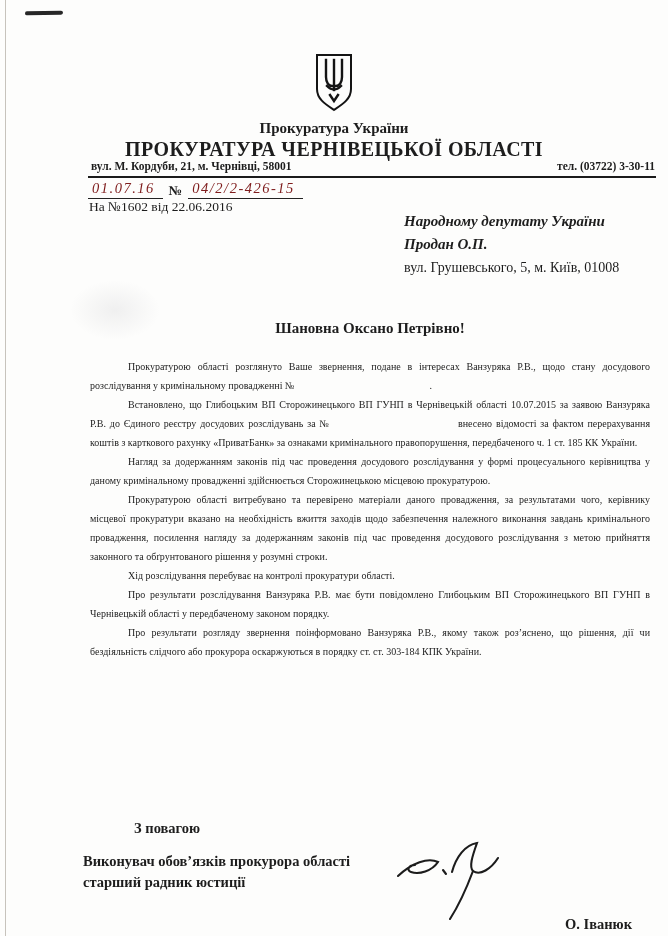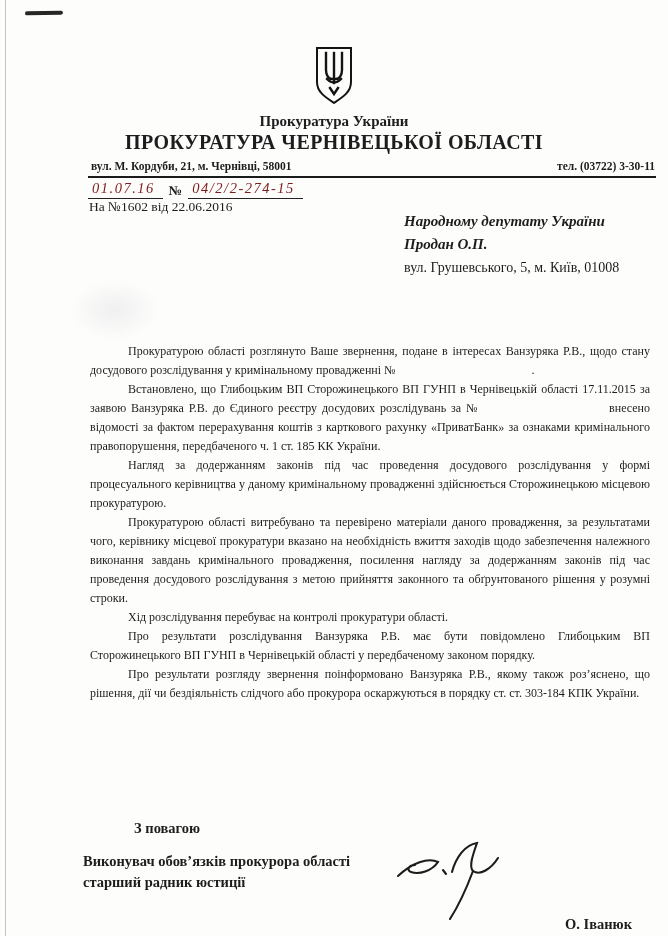--- a/index.html
+++ b/index.html
@@ -7,39 +7,39 @@
     position:relative;width:668px;height:936px;margin:0 auto;
     background:#fdfdfc;overflow:hidden;
     font-family:"Liberation Serif", serif;color:#1d1d1d;
   }
   
   .scan-edge{position:absolute;left:5px;top:0;width:1px;height:936px;background:rgba(110,100,85,.38);}
   .scan-dash{position:absolute;left:25px;top:11px;width:38px;height:4px;background:#272727;border-radius:2px;transform:rotate(-1.2deg);}
   .scan-smudge{position:absolute;left:70px;top:280px;width:90px;height:60px;border-radius:50%;
     background:radial-gradient(closest-side,rgba(120,120,130,.10),rgba(120,120,130,0));}
   
-  .header{position:absolute;top:46px;left:0;width:668px;text-align:center;}
+  .header{position:absolute;top:53px;left:0;width:668px;text-align:center;}
   .emblem{display:inline-block;}
   .org1{font-size:15px;font-weight:bold;margin-top:3px;}
   .org2{font-size:20px;font-weight:bold;letter-spacing:.4px;margin-top:1px;}
   .addr-row{position:absolute;top:160px;left:91px;width:564px;display:flex;justify-content:space-between;
     font-weight:bold;font-size:11.5px;}
   .rule{position:absolute;top:176px;left:88px;width:568px;height:2px;background:#1b1b1b;}
   .ref-row{position:absolute;top:180px;left:88px;font-size:13.5px;display:flex;align-items:flex-end;}
   .u{border-bottom:1.6px solid #222;padding:0 8px 1px 4px;}
   .ink{color:#7f1d1d;font-style:italic;letter-spacing:1.5px;font-size:14.5px;white-space:nowrap;}
   .no-sign{font-weight:bold;margin:0 6px;}
   .replyto{position:absolute;top:199px;left:89px;font-size:13.5px;}
   
   .recipient{position:absolute;top:210px;left:404px;font-size:15px;line-height:23px;}
   .recipient .b{font-weight:bold;font-style:italic;}
   .recipient .addr{font-size:14px;}
   
   .salutation{position:absolute;top:320px;left:90px;width:560px;text-align:center;font-weight:bold;font-size:15px;}
-  .body{position:absolute;top:342px;left:90px;width:560px;font-size:12px;line-height:19px;text-align:justify;}
+  .body{position:absolute;top:357px;left:90px;width:560px;font-size:10px;line-height:19px;text-align:justify;}
   .body p{margin:0;text-indent:38px;}
   .blank1{display:inline-block;width:130px;}
   .blank2{display:inline-block;width:120px;}
   
   .regards{position:absolute;top:820px;left:134px;font-weight:bold;font-size:14.5px;}
   .position{position:absolute;top:851px;left:83px;font-weight:bold;font-size:14.5px;line-height:21px;}
   .signer{position:absolute;top:916px;left:565px;font-weight:bold;font-size:14.5px;}
   .signature{position:absolute;top:830px;left:392px;}
 </style>
 </head>
@@ -70,39 +70,40 @@
 
   <div class="addr-row">
     <span>вул. М. Кордуби, 21, м. Чернівці, 58001</span>
     <span>тел. (03722) 3-30-11</span>
   </div>
   <div class="rule"></div>
 
   <div class="ref-row">
     <span class="u"><span class="ink">01.07.16</span></span>
     <span class="no-sign">№</span>
-    <span class="u"><span class="ink">04/2/2-274-15</span></span>
+    <span class="u"><span class="ink">04/2/2-426-15</span></span>
   </div>
   <div class="replyto">На №1602 від 22.06.2016</div>
 
   <div class="recipient">
     <div class="b">Народному депутату України</div>
     <div class="b">Продан О.П.</div>
     <div class="addr">вул. Грушевського, 5, м. Київ, 01008</div>
   </div>
 
+  <div class="salutation">Шановна Оксано Петрівно!</div>
 
   <div class="body">
     <p>
       <span>Прокуратурою області розглянуто Ваше звернення, подане в інтересах Ванзуряка Р.В., щодо стану досудового розслідування у кримінальному провадженні №</span>
       <span class="blank1"></span>
       <span>.</span>
     </p>
     <p>
-      <span>Встановлено, що Глибоцьким ВП Сторожинецького ВП ГУНП в Чернівецькій області 17.11.2015 за заявою Ванзуряка Р.В. до Єдиного реєстру досудових розслідувань за №</span>
+      <span>Встановлено, що Глибоцьким ВП Сторожинецького ВП ГУНП в Чернівецькій області 10.07.2015 за заявою Ванзуряка Р.В. до Єдиного реєстру досудових розслідувань за №</span>
       <span class="blank2"></span>
       <span>внесено відомості за фактом перерахування коштів з карткового рахунку «ПриватБанк» за ознаками кримінального правопорушення, передбаченого ч. 1 ст. 185 КК України.</span>
     </p>
     <p>Нагляд за додержанням законів під час проведення досудового розслідування у формі процесуального керівництва у даному кримінальному провадженні здійснюється Сторожинецькою місцевою прокуратурою.</p>
     <p>Прокуратурою області витребувано та перевірено матеріали даного провадження, за результатами чого, керівнику місцевої прокуратури вказано на необхідність вжиття заходів щодо забезпечення належного виконання завдань кримінального провадження, посилення нагляду за додержанням законів під час проведення досудового розслідування з метою прийняття законного та обґрунтованого рішення у розумні строки.</p>
     <p>Хід розслідування перебуває на контролі прокуратури області.</p>
     <p>Про результати розслідування Ванзуряка Р.В. має бути повідомлено Глибоцьким ВП Сторожинецького ВП ГУНП в Чернівецькій області у передбаченому законом порядку.</p>
     <p>Про результати розгляду звернення поінформовано Ванзуряка Р.В., якому також роз’яснено, що рішення, дії чи бездіяльність слідчого або прокурора оскаржуються в порядку ст. ст. 303-184 КПК України.</p>
   </div>
 

